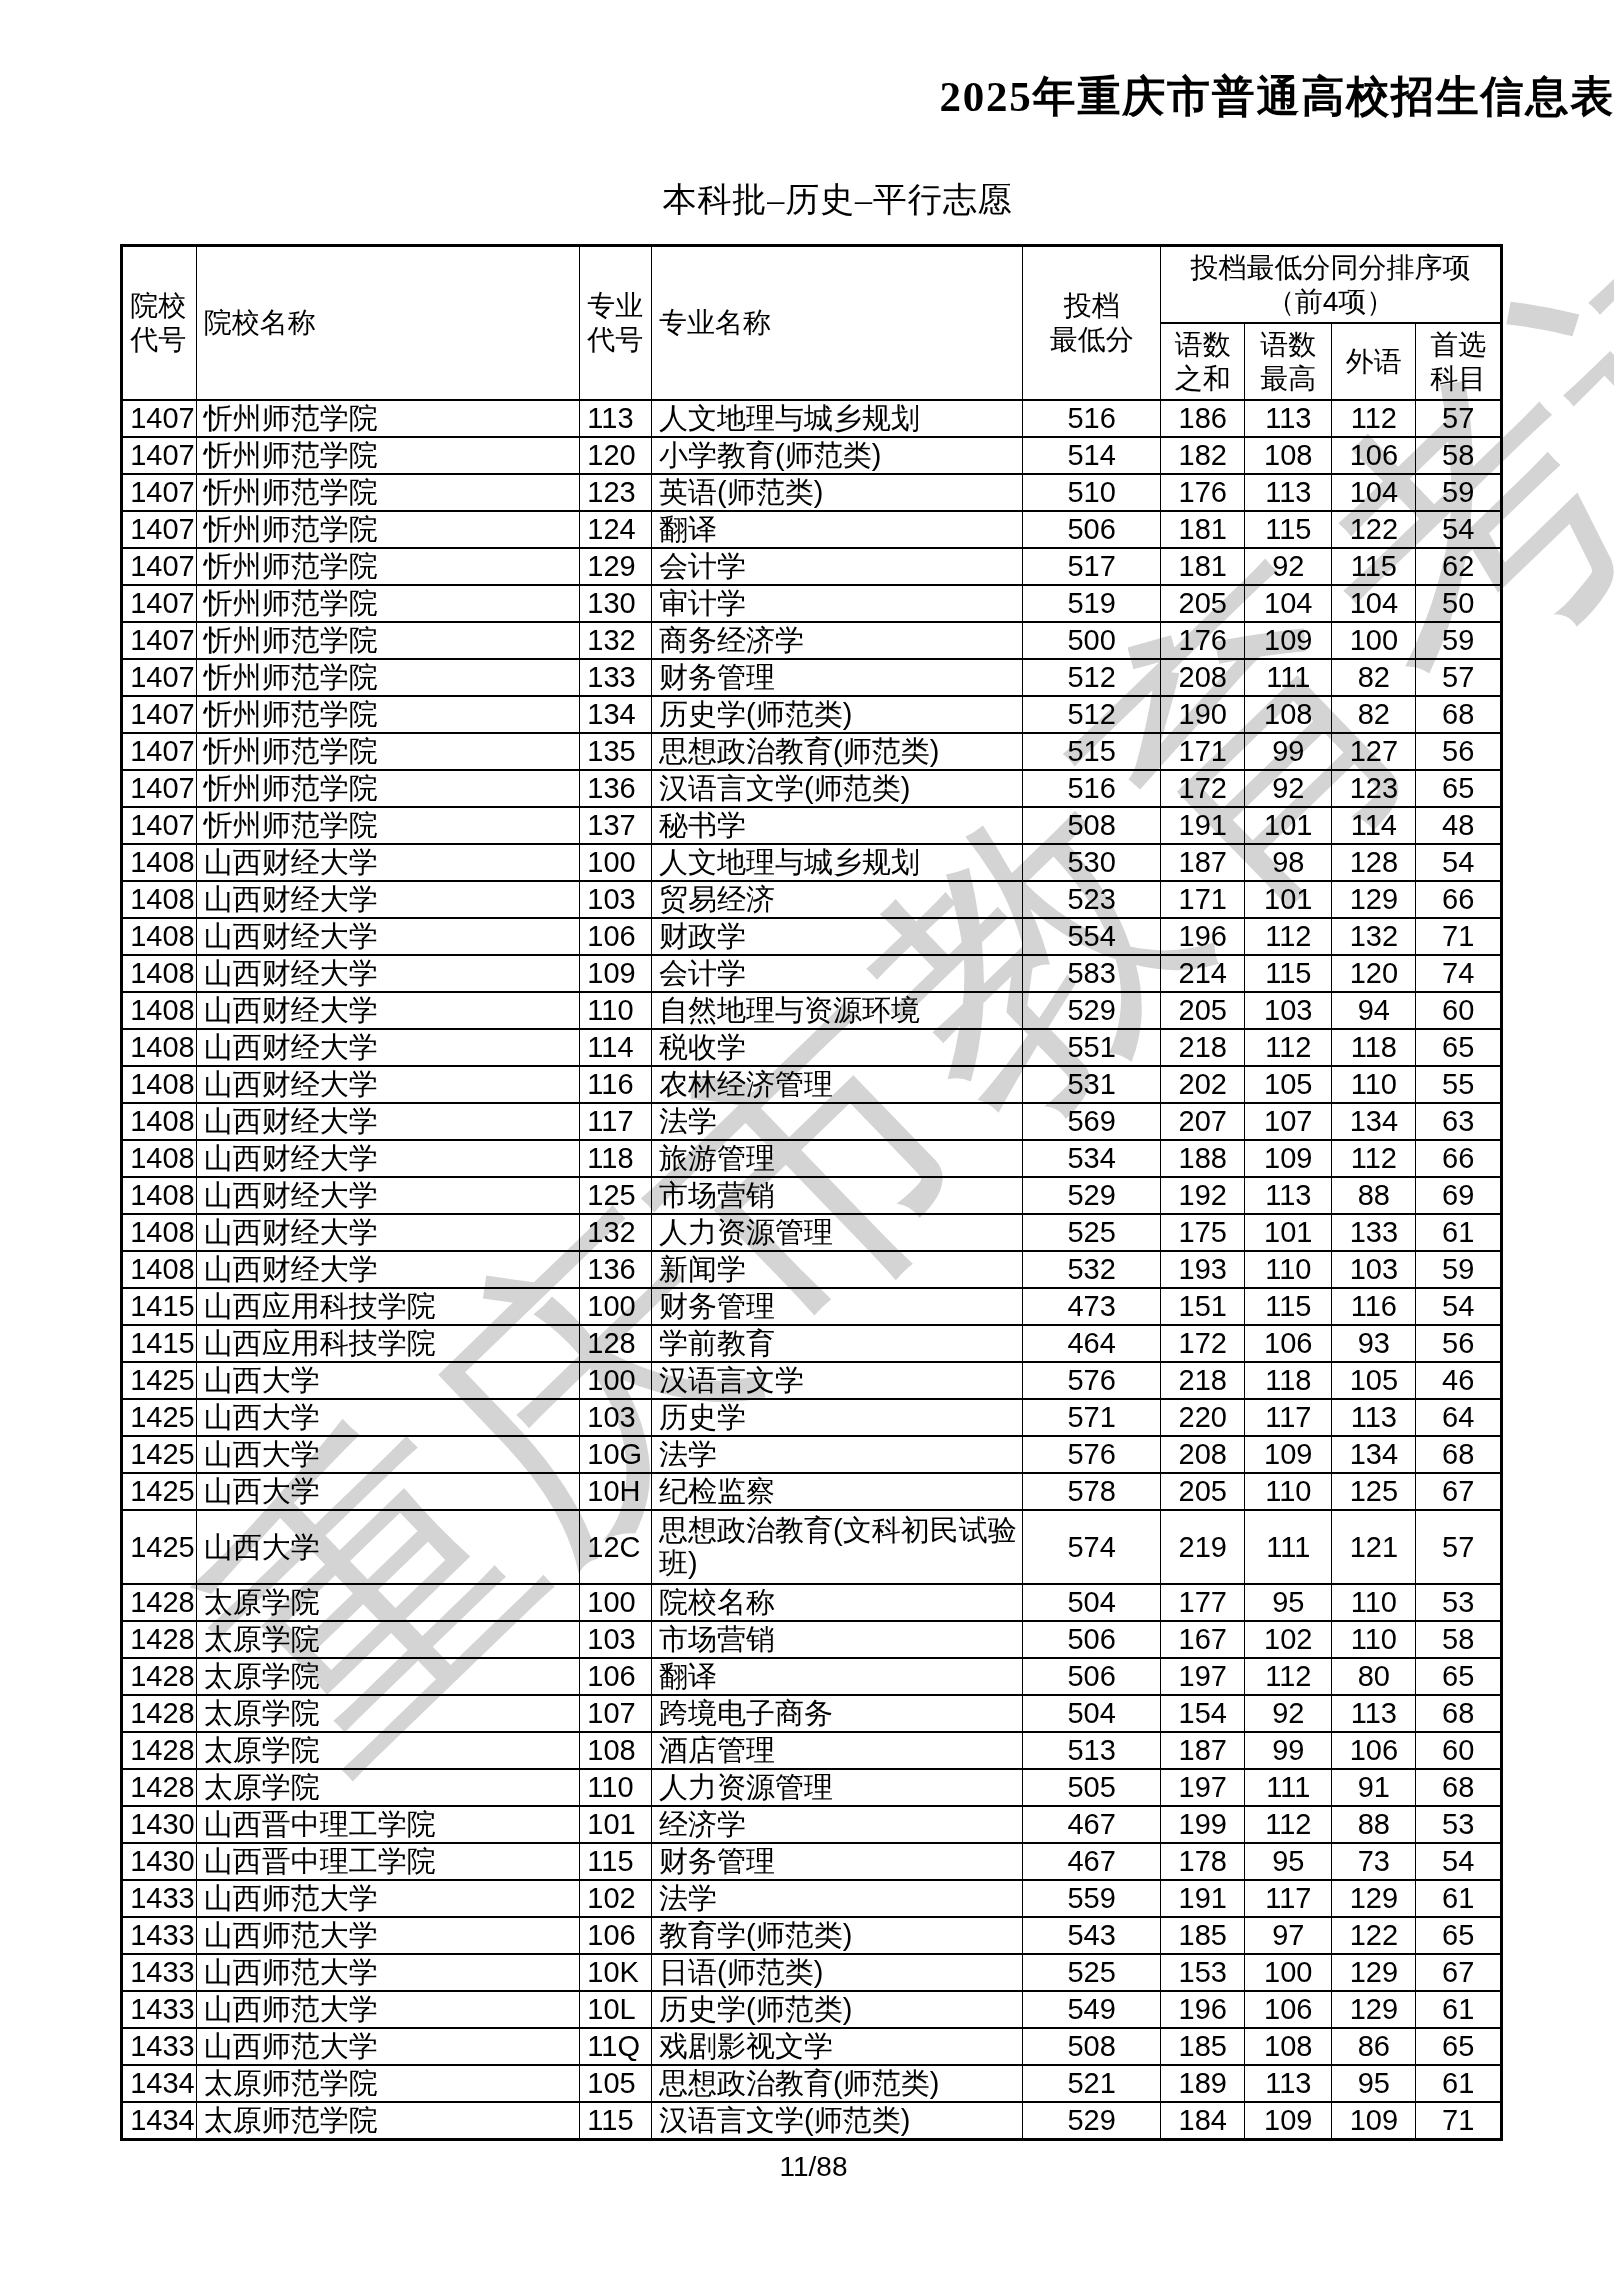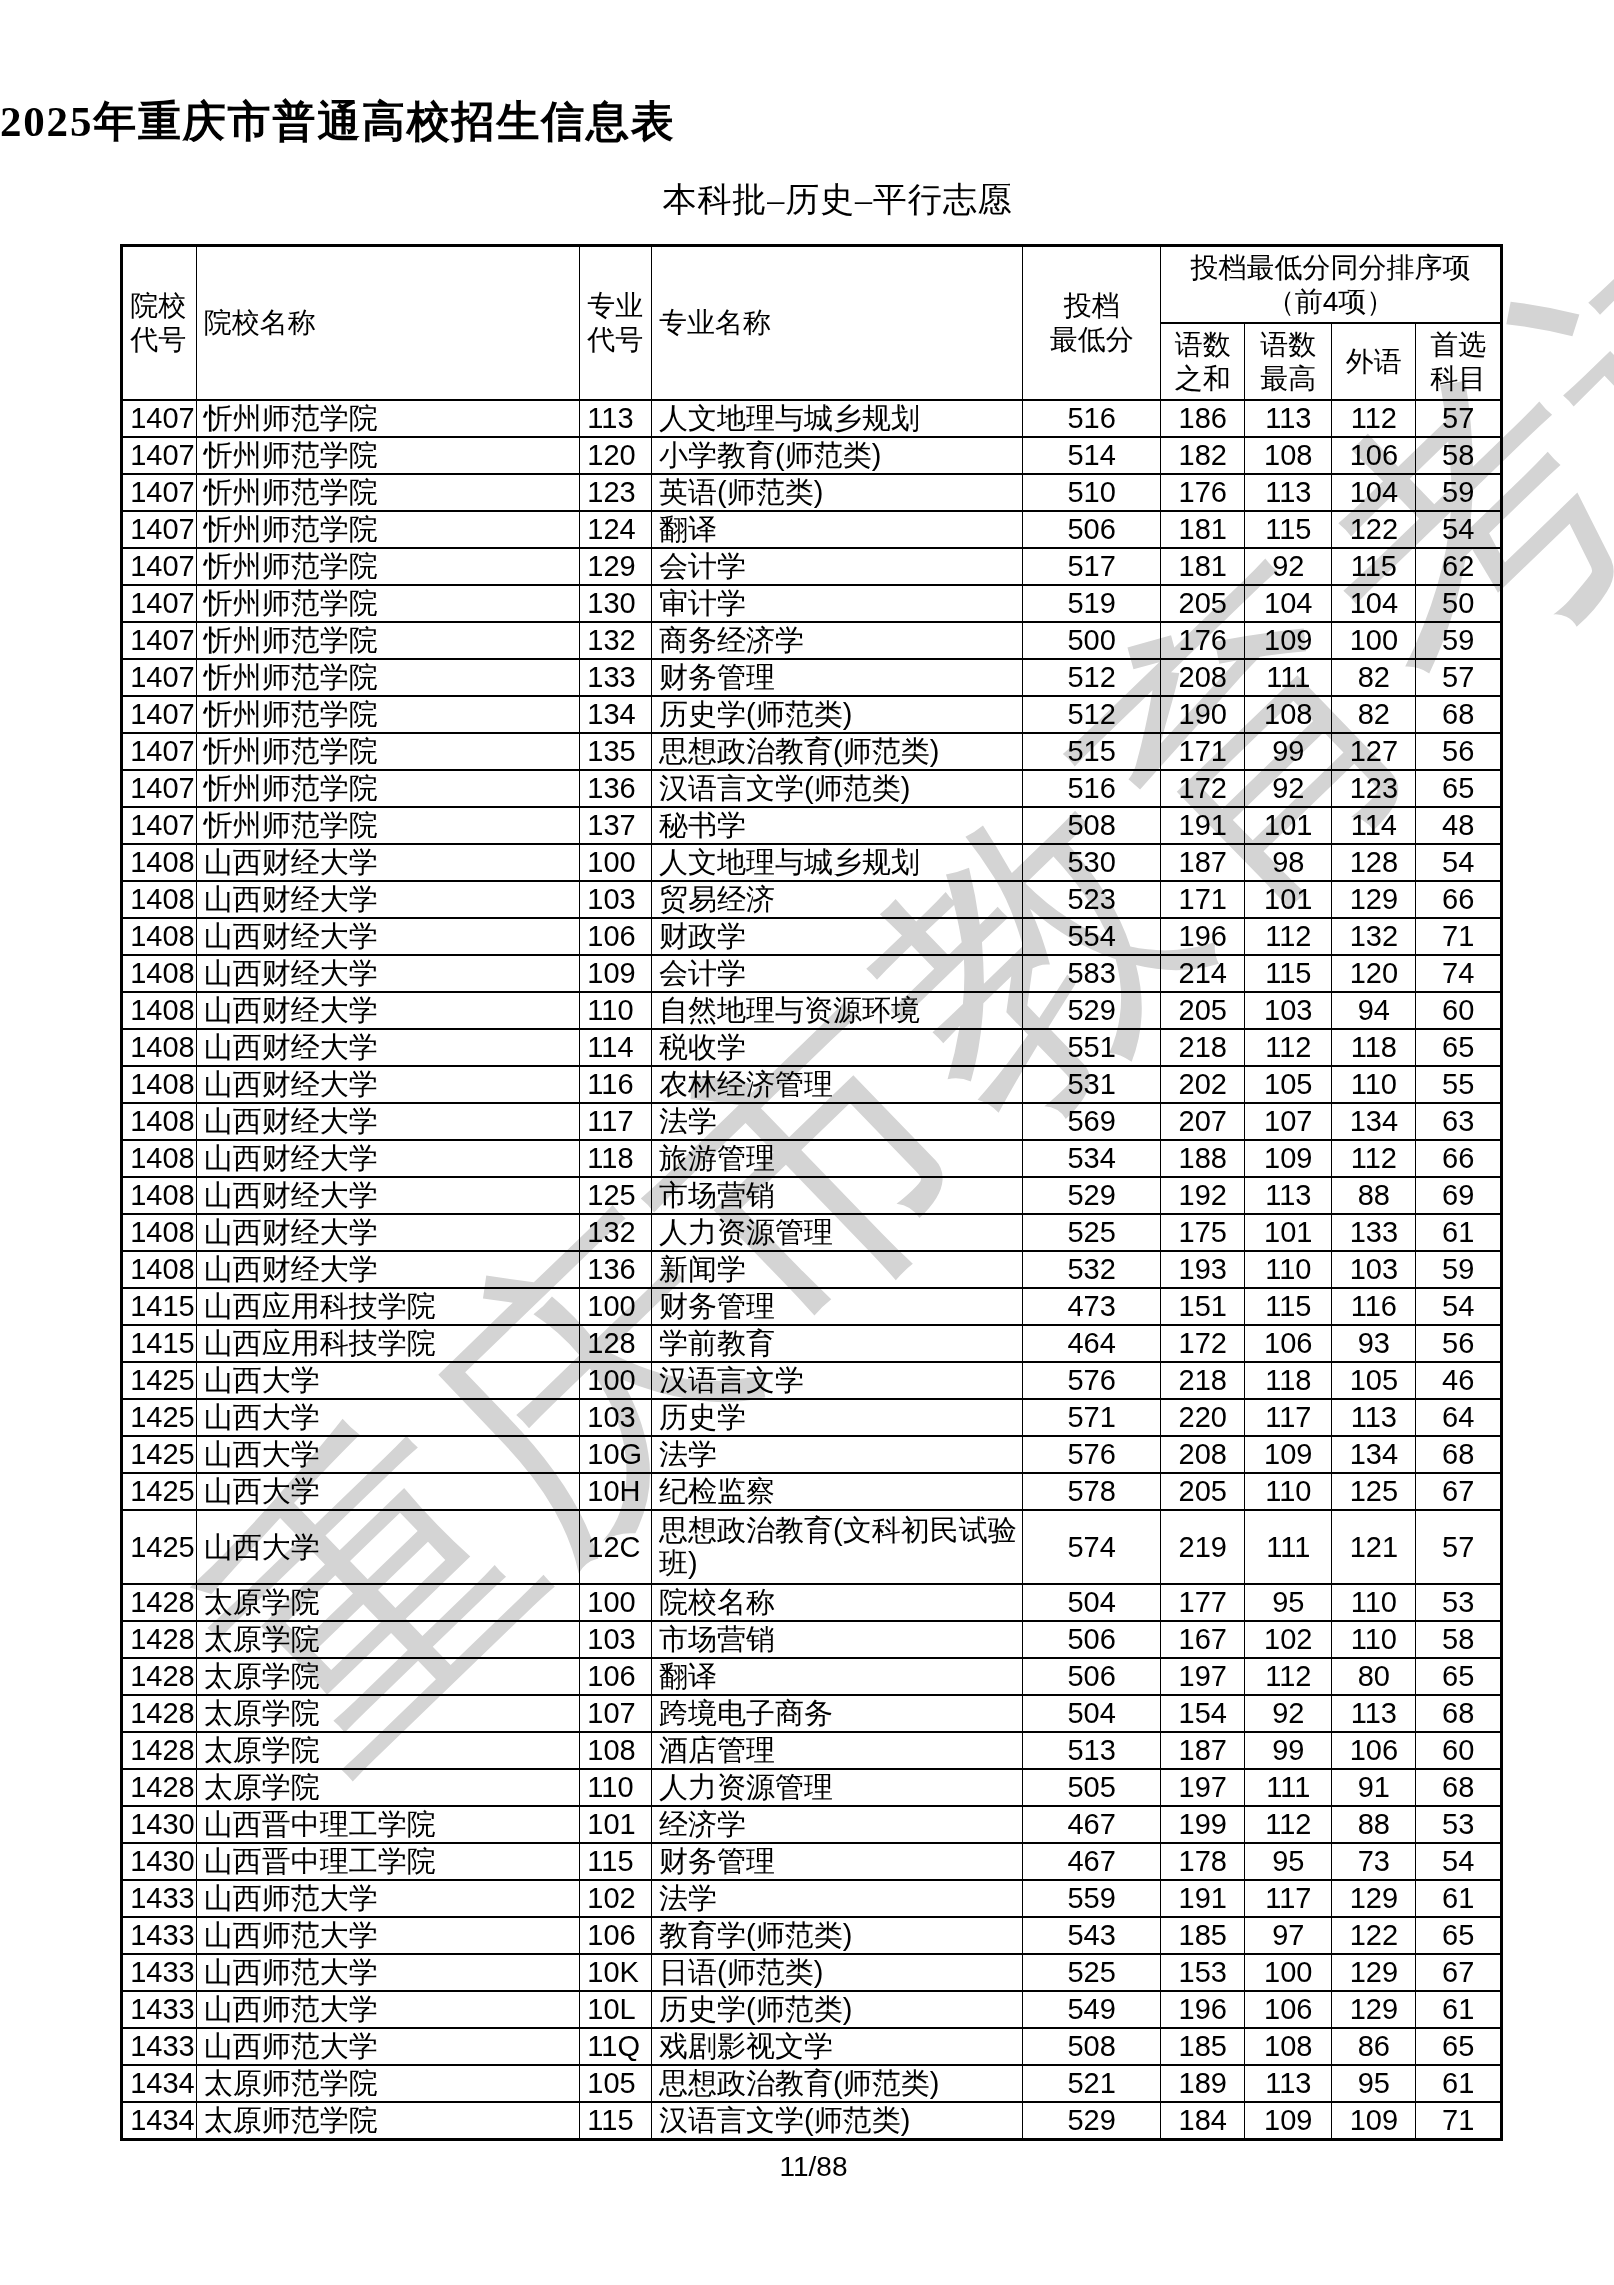--- a/index.html
+++ b/index.html
@@ -25,22 +25,22 @@
     color:#d4d4d4;
     white-space:nowrap;
     text-align:center;
     line-height:308px;
     z-index:0;
     pointer-events:none;
   }
   .content{position:relative;z-index:1;}
   .title{
     position:absolute;
-    top:93px;left:0;width:100%;
-    text-align:left;
+    top:68px;left:0;width:100%;
+    text-align:right;
     font-family:"Liberation Serif","DejaVu Serif",serif;
     font-size:43px;
     font-weight:bold;
     letter-spacing:1.8px;
     margin:0;
   }
   .subtitle{
     position:absolute;
     top:177px;left:0;width:100%;
     text-align:center;

